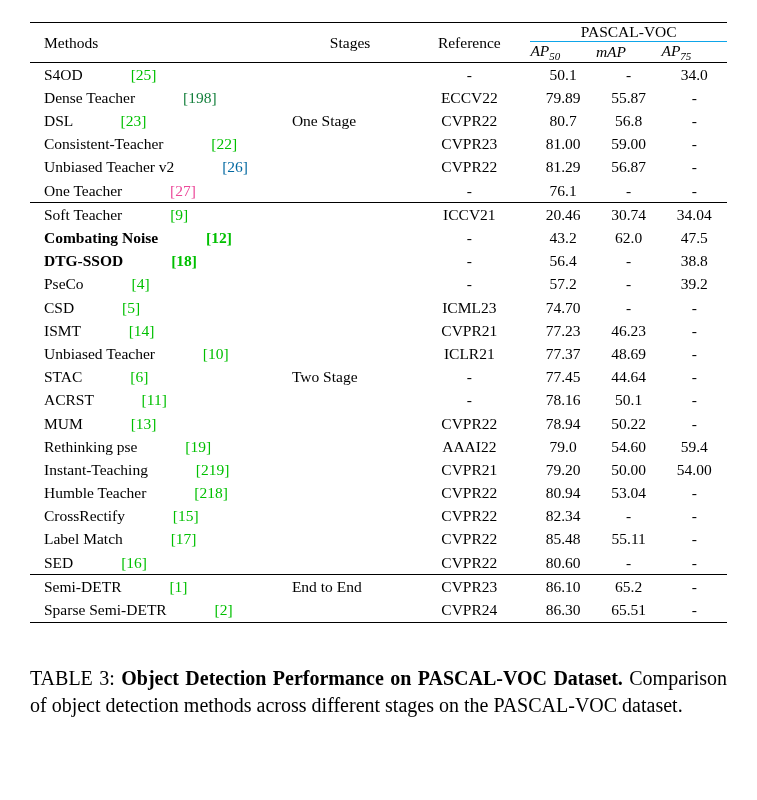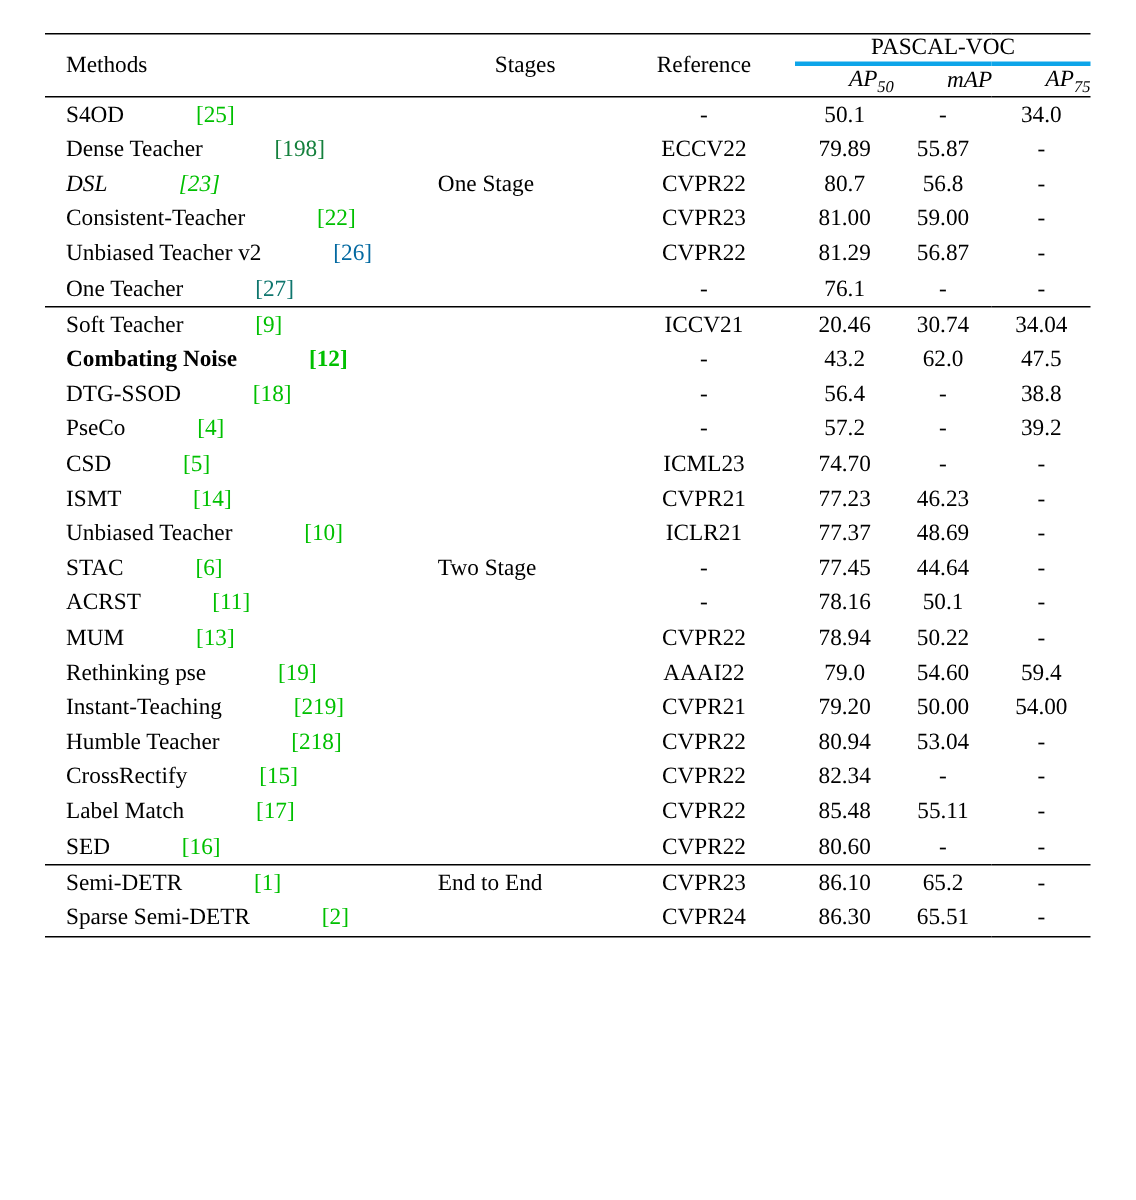--- a/index.html
+++ b/index.html
@@ -61,25 +61,25 @@
   .col-num {
     width: 67px;
     text-align: center;
   }
   .group-head {
     text-align: center;
     font-size: 15.5px;
     padding-bottom: 4px;
   }
   .group-rule {
-    border-bottom: 3px solid #0ea5e9;
+    border-bottom: 1px solid #0ea5e9;
   }
   .subhdr td {
     padding: 4px 0 9px 0;
-    text-align: right;
+    text-align: left;
     font-style: italic;
     font-size: 15.5px;
   }
   .sub {
     font-size: 11px;
     vertical-align: sub;
     font-style: italic;
   }
   tbody.body-group td {
     padding: 2.6px 0;
@@ -149,21 +149,21 @@
         </tr>
         <tr>
           <td class="col-method" style="padding-left: 14px;"><span class="method-name">Dense Teacher </span><span class="cite" style="color: #15803d;">[198]</span></td>
           <td class="col-stage">&nbsp;</td>
           <td class="col-ref">ECCV22</td>
           <td class="col-num">79.89</td>
           <td class="col-num">55.87</td>
           <td class="col-num">-</td>
         </tr>
         <tr>
-          <td class="col-method" style="padding-left: 14px; font-style: italic;"><span class="method-name">DSL </span><span class="cite" style="color: rgb(0, 192, 0);">[23]</span></td>
+          <td class="col-method" style="padding-left: 14px;"><span class="method-name">DSL </span><span class="cite" style="color: rgb(0, 192, 0);">[23]</span></td>
           <td class="col-stage stage-cell" rowspan="1">One Stage</td>
           <td class="col-ref">CVPR22</td>
           <td class="col-num">80.7</td>
           <td class="col-num">56.8</td>
           <td class="col-num">-</td>
         </tr>
         <tr>
           <td class="col-method" style="padding-left: 14px;"><span class="method-name">Consistent-Teacher </span><span class="cite" style="color: rgb(0, 192, 0);">[22]</span></td>
           <td class="col-stage">&nbsp;</td>
           <td class="col-ref">CVPR23</td>
@@ -173,21 +173,21 @@
         </tr>
         <tr>
           <td class="col-method" style="padding-left: 14px;"><span class="method-name">Unbiased Teacher v2 </span><span class="cite" style="color: #0369a1;">[26]</span></td>
           <td class="col-stage">&nbsp;</td>
           <td class="col-ref">CVPR22</td>
           <td class="col-num">81.29</td>
           <td class="col-num">56.87</td>
           <td class="col-num">-</td>
         </tr>
         <tr>
-          <td class="col-method" style="padding-left: 14px;"><span class="method-name">One Teacher </span><span class="cite" style="color: #0f766e;">[27]</span></td>
+          <td class="col-method" style="padding-left: 14px;"><span class="method-name">One Teacher </span><span class="cite" style="color: #ec4899;">[27]</span></td>
           <td class="col-stage">&nbsp;</td>
           <td class="col-ref">-</td>
           <td class="col-num">76.1</td>
           <td class="col-num">-</td>
           <td class="col-num">-</td>
         </tr>
       </tbody>
       <tbody class="body-group">
         <tr class="rule-thin">
           <td class="col-method" style="padding-left: 14px;"><span class="method-name">Soft Teacher </span><span class="cite" style="color: rgb(0, 192, 0);">[9]</span></td>
@@ -199,21 +199,21 @@
         </tr>
         <tr>
           <td class="col-method" style="padding-left: 14px; font-weight: bold;"><span class="method-name">Combating Noise </span><span class="cite" style="color: rgb(0, 192, 0);">[12]</span></td>
           <td class="col-stage">&nbsp;</td>
           <td class="col-ref">-</td>
           <td class="col-num">43.2</td>
           <td class="col-num">62.0</td>
           <td class="col-num">47.5</td>
         </tr>
         <tr>
-          <td class="col-method" style="padding-left: 14px;"><span class="method-name">DTG-SSOD </span><span class="cite" style="color: rgb(0, 192, 0);">[18]</span></td>
+          <td class="col-method" style="padding-left: 14px; font-weight: bold;"><span class="method-name">DTG-SSOD </span><span class="cite" style="color: rgb(0, 192, 0);">[18]</span></td>
           <td class="col-stage">&nbsp;</td>
           <td class="col-ref">-</td>
           <td class="col-num">56.4</td>
           <td class="col-num">-</td>
           <td class="col-num">38.8</td>
         </tr>
         <tr>
           <td class="col-method" style="padding-left: 14px; margin-top: 28px;"><span class="method-name">PseCo </span><span class="cite" style="color: rgb(0, 192, 0);">[4]</span></td>
           <td class="col-stage">&nbsp;</td>
           <td class="col-ref">-</td>
@@ -331,14 +331,18 @@
           <td class="col-method" style="padding-left: 14px;"><span class="method-name">Sparse Semi-DETR </span><span class="cite" style="color: rgb(0, 192, 0);">[2]</span></td>
           <td class="col-stage">&nbsp;</td>
           <td class="col-ref">CVPR24</td>
           <td class="col-num">86.30</td>
           <td class="col-num">65.51</td>
           <td class="col-num">-</td>
         </tr>
       </tbody>
     </table>
 
+  <div class="caption">
+    <span>TABLE 3:</span>
+    <b>Object Detection Performance on PASCAL-VOC Dataset.</b><span> Comparison of object detection methods across different stages on the PASCAL-VOC dataset.</span>
+  </div>
 
 </div>
 
 </body></html>

